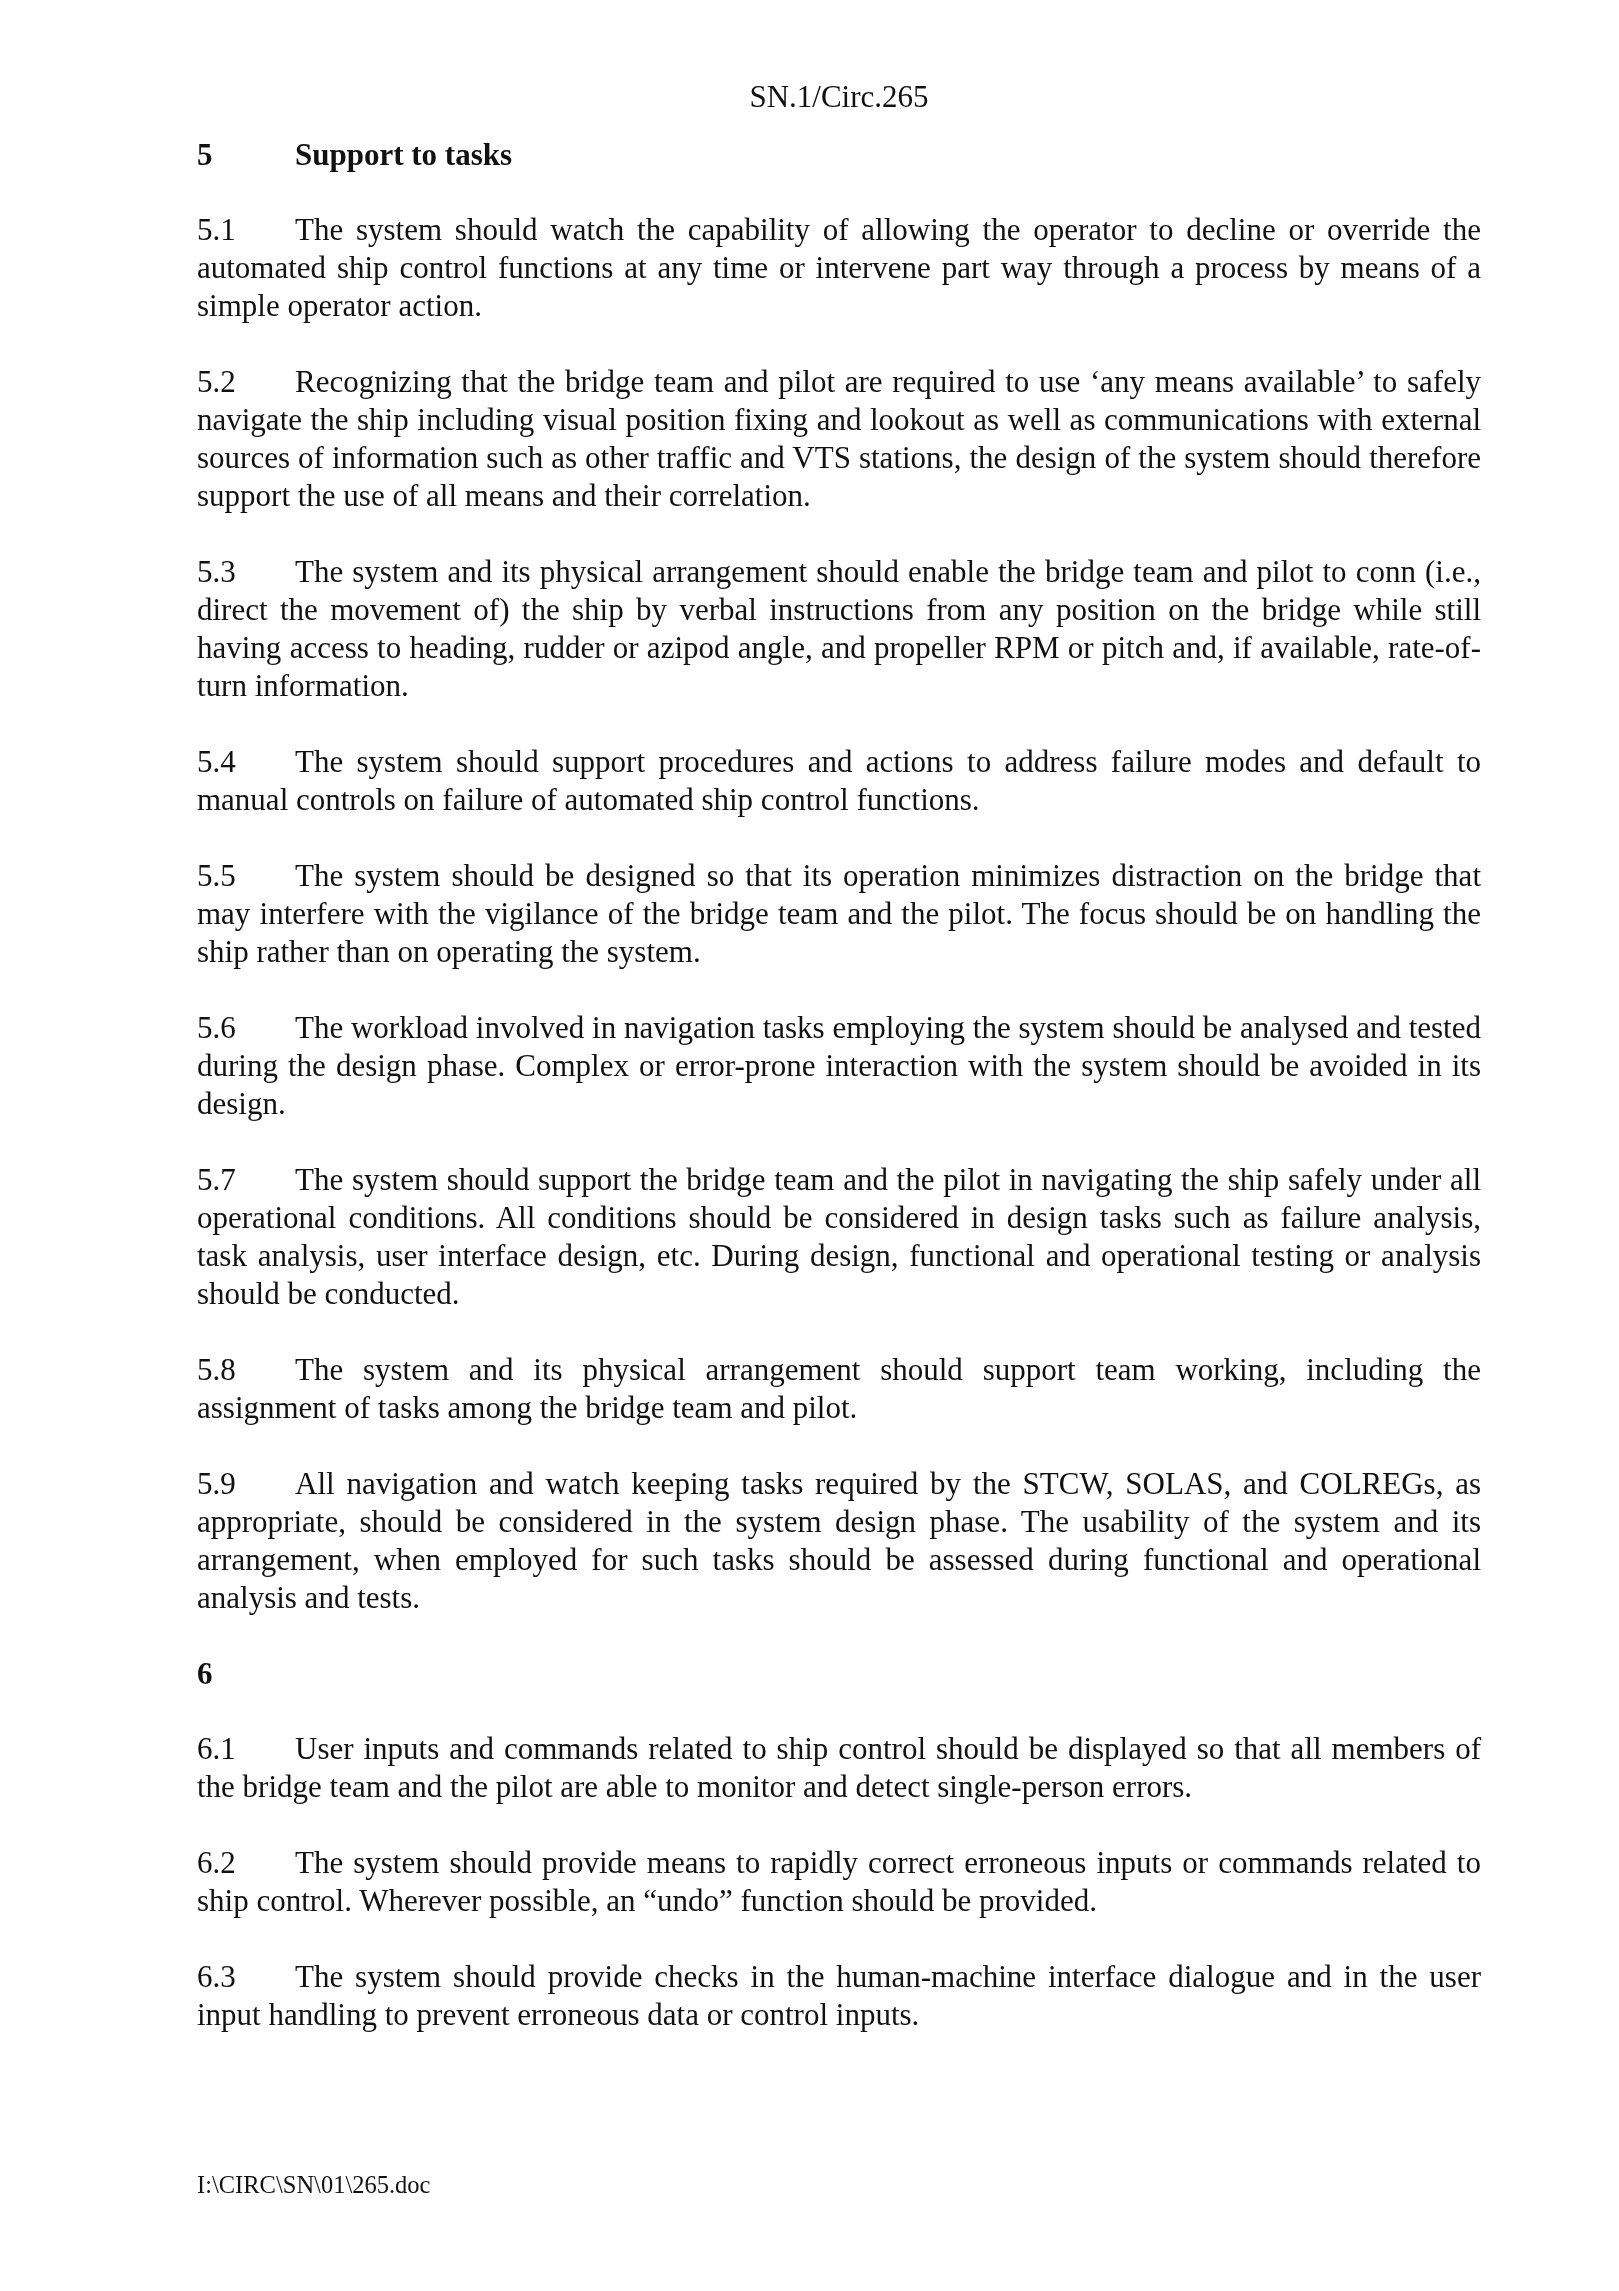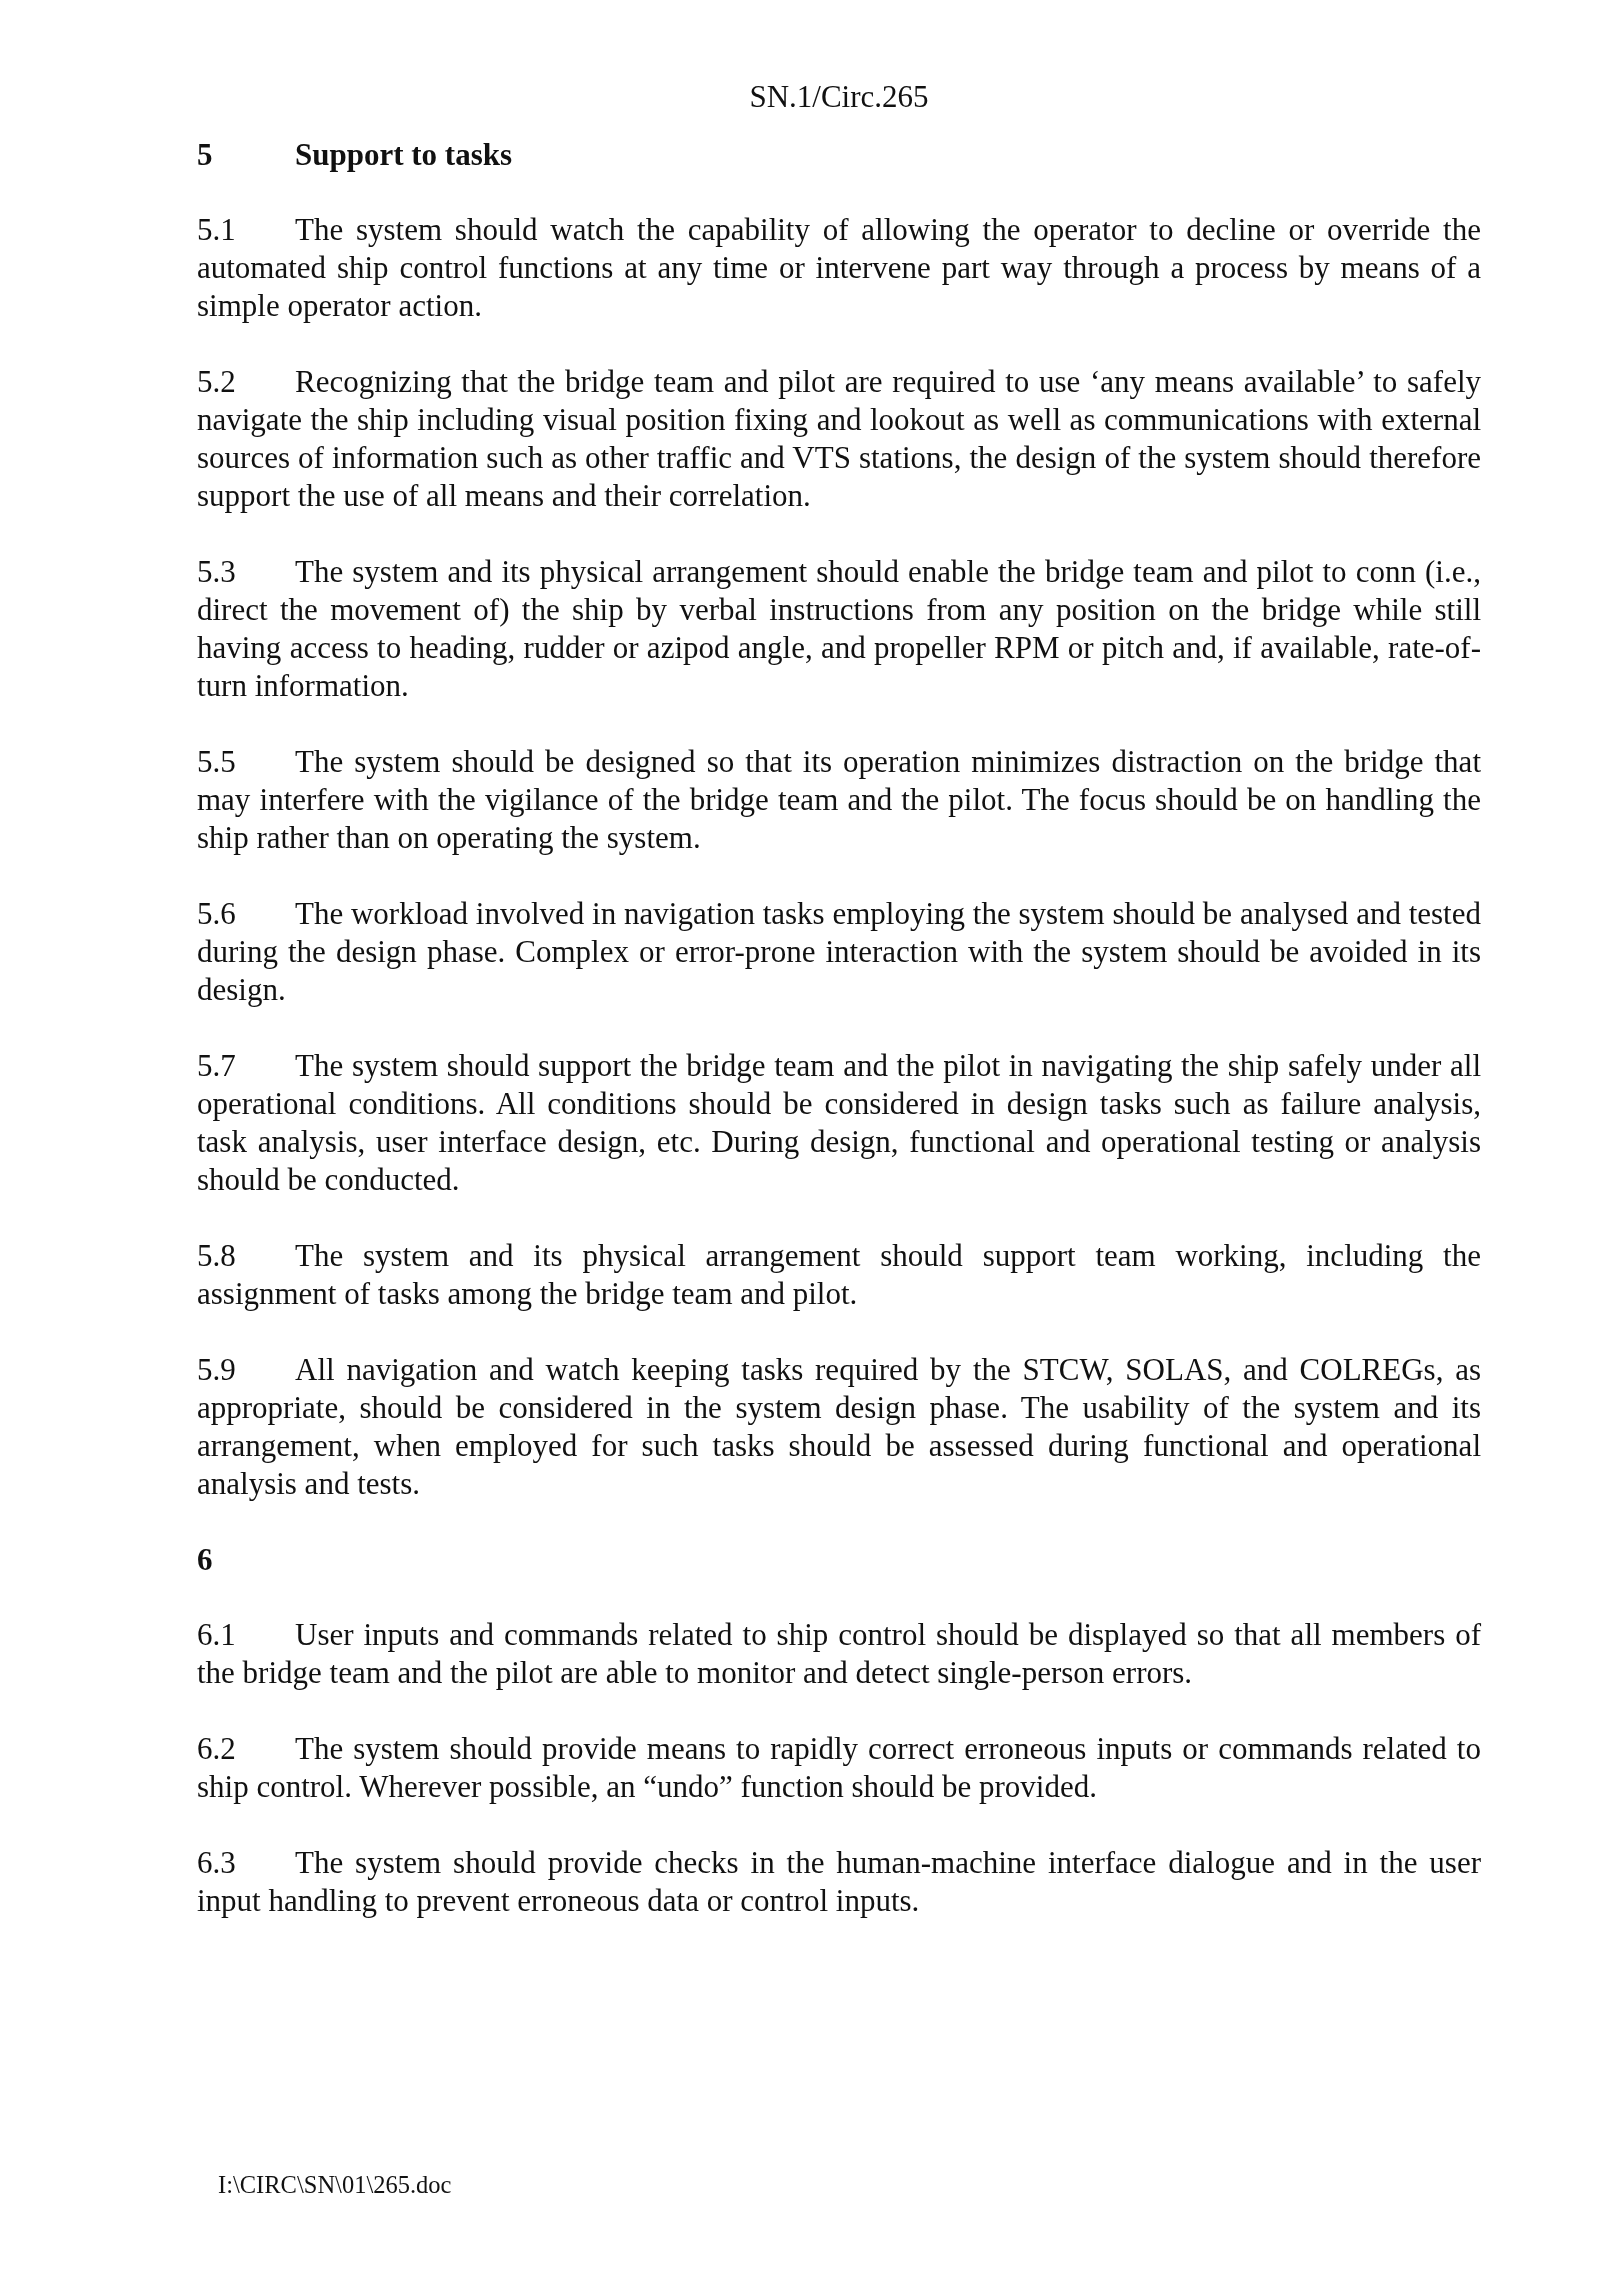--- a/index.html
+++ b/index.html
@@ -35,38 +35,38 @@
   .para .pnum {
     display: inline-block;
     width: 98px;
   }
   .footer {
     position: absolute;
     left: 197px;
     top: 2171px;
     font-size: 24.5px;
     font-family: "Liberation Serif", "DejaVu Serif", serif;
-    margin-left: 21px;
   }
 </style>
 </head>
 <body>
 
 <div class="page">
   <div class="header">
     <span class="header-line">SN.1/Circ.265</span>
   </div>
 
   <div class="section-heading">
     <span class="num">5</span>
     <span>Support to tasks</span>
   </div>
   <p class="para"><span class="pnum">5.1</span><span>The system should watch the capability of allowing the operator to decline or override the automated ship control functions at any time or intervene part way through a process by means of a simple operator action.</span></p>
   <p class="para"><span class="pnum">5.2</span><span>Recognizing that the bridge team and pilot are required to use ‘any means available’ to safely navigate the ship including visual position fixing and lookout as well as communications with external sources of information such as other traffic and VTS stations, the design of the system should therefore support the use of all means and their correlation.</span></p>
   <p class="para"><span class="pnum">5.3</span><span>The system and its physical arrangement should enable the bridge team and pilot to conn (i.e., direct the movement of) the ship by verbal instructions from any position on the bridge while still having access to heading, rudder or azipod angle, and propeller RPM or pitch and, if available, rate-of-turn information.</span></p>
+  <p class="para"><span class="pnum">5.4</span><span>The system should support procedures and actions to address failure modes and default to manual controls on failure of automated ship control functions.</span></p>
   <p class="para"><span class="pnum">5.5</span><span>The system should be designed so that its operation minimizes distraction on the bridge that may interfere with the vigilance of the bridge team and the pilot.  The focus should be on handling the ship rather than on operating the system.</span></p>
   <p class="para"><span class="pnum">5.6</span><span>The workload involved in navigation tasks employing the system should be analysed and tested during the design phase.  Complex or error-prone interaction with the system should be avoided in its design.</span></p>
   <p class="para"><span class="pnum">5.7</span><span>The system should support the bridge team and the pilot in navigating the ship safely under all operational conditions.  All conditions should be considered in design tasks such as failure analysis, task analysis, user interface design, etc.  During design, functional and operational testing or analysis should be conducted.</span></p>
   <p class="para"><span class="pnum">5.8</span><span>The system and its physical arrangement should support team working, including the assignment of tasks among the bridge team and pilot.</span></p>
   <p class="para"><span class="pnum">5.9</span><span>All navigation and watch keeping tasks required by the STCW, SOLAS, and COLREGs, as appropriate, should be considered in the system design phase.  The usability of the system and its arrangement, when employed for such tasks should be assessed during functional and operational analysis and tests.</span></p>
 
   <div class="section-heading">
     <span class="num">6</span>
   </div>
   <p class="para"><span class="pnum">6.1</span><span>User inputs and commands related to ship control should be displayed so that all members of the bridge team and the pilot are able to monitor and detect single-person errors.</span></p>

